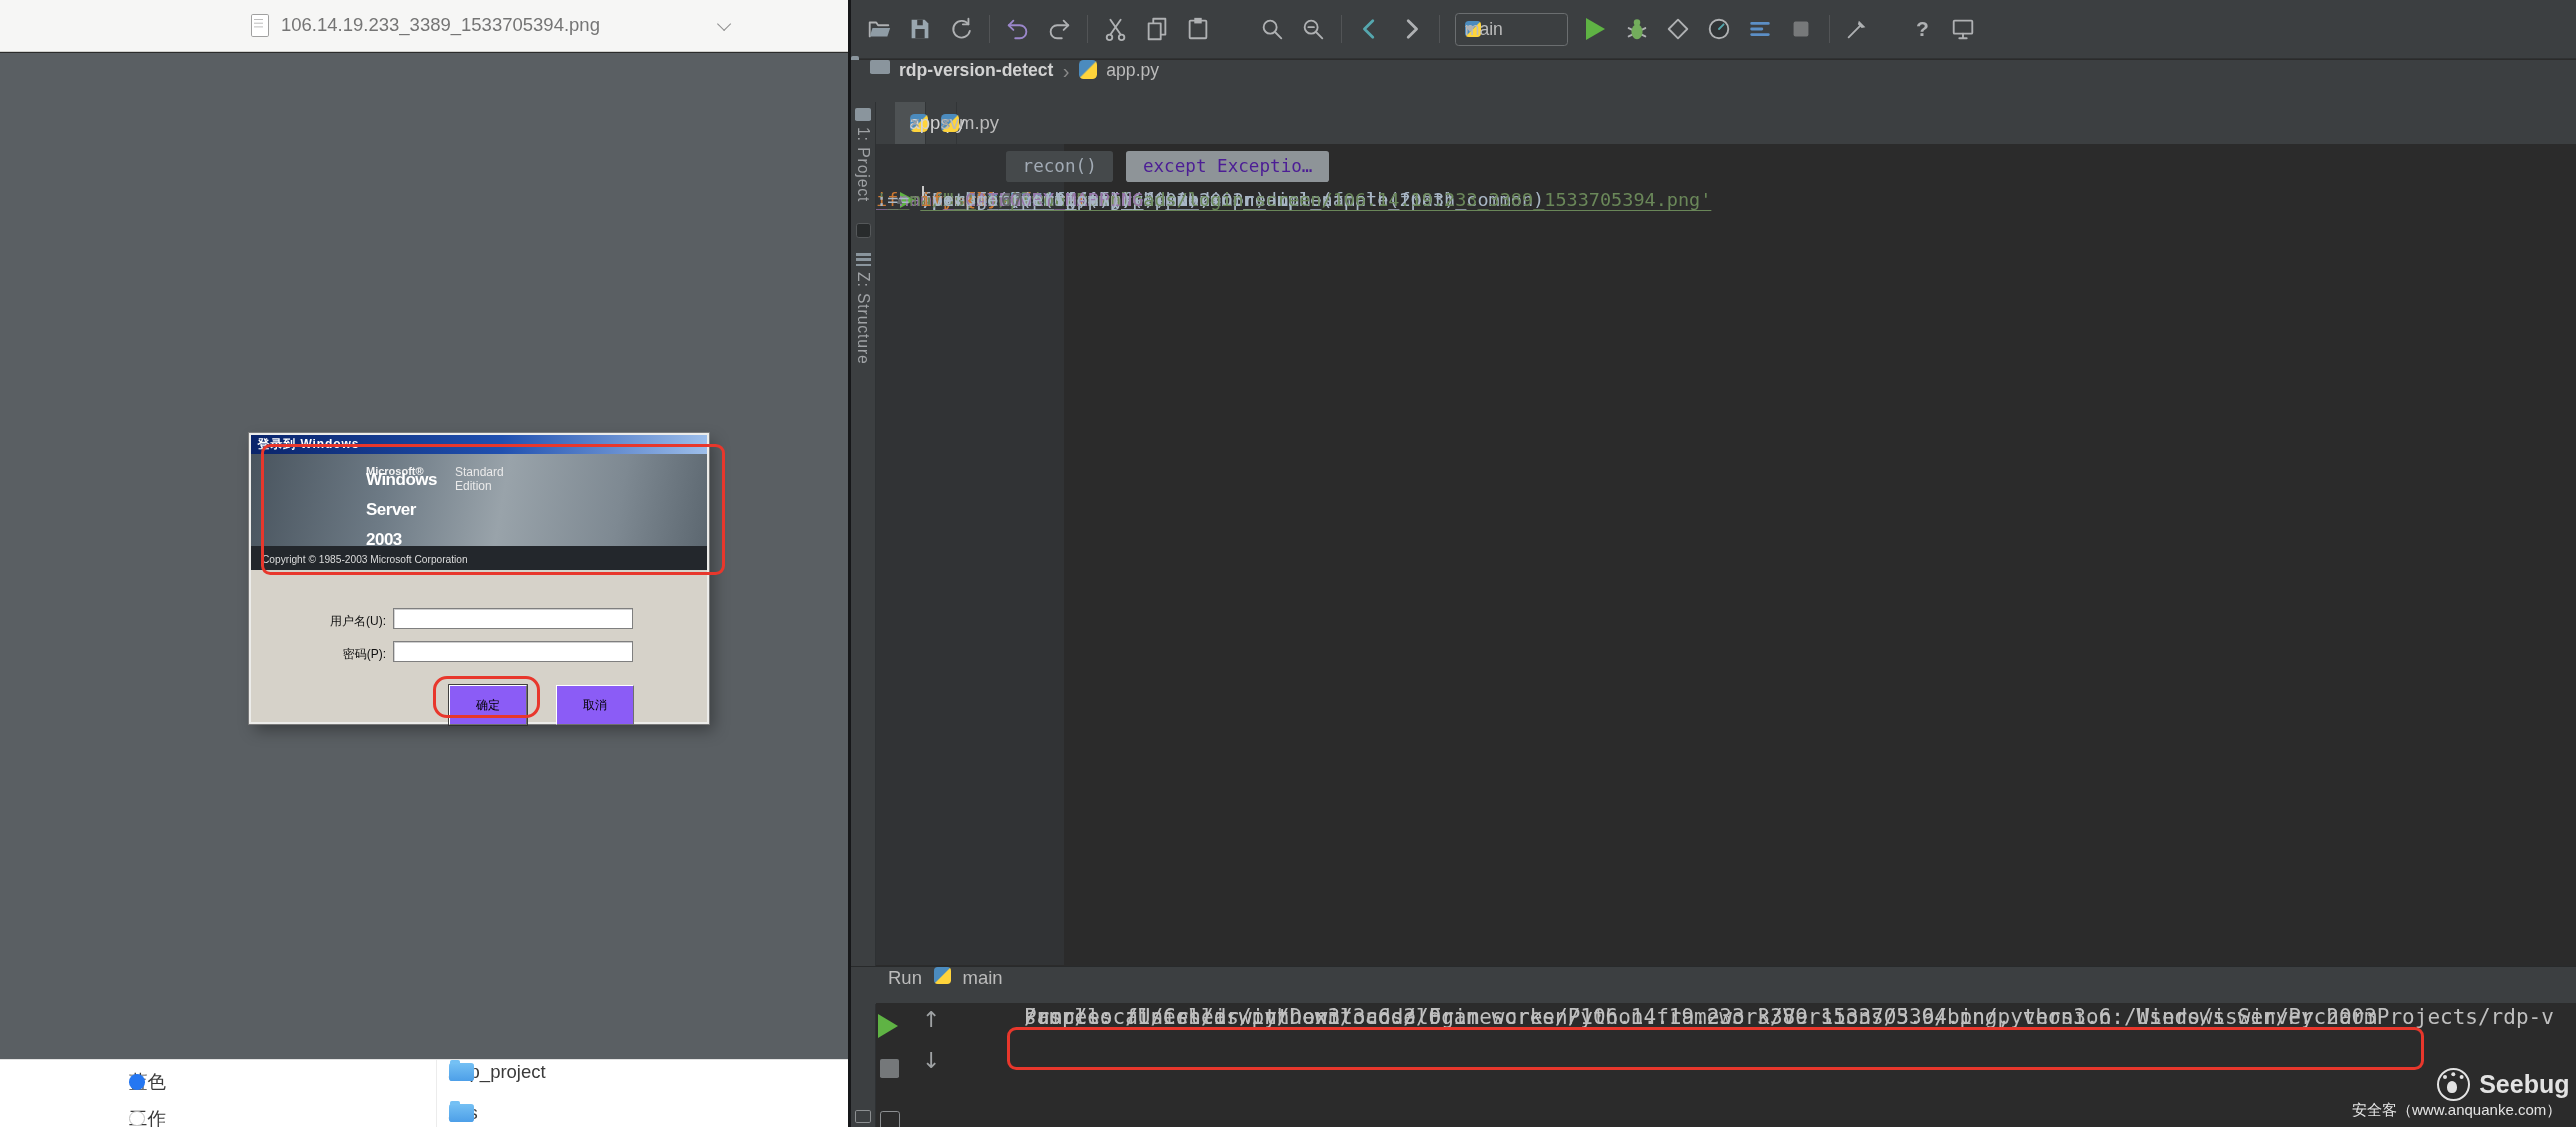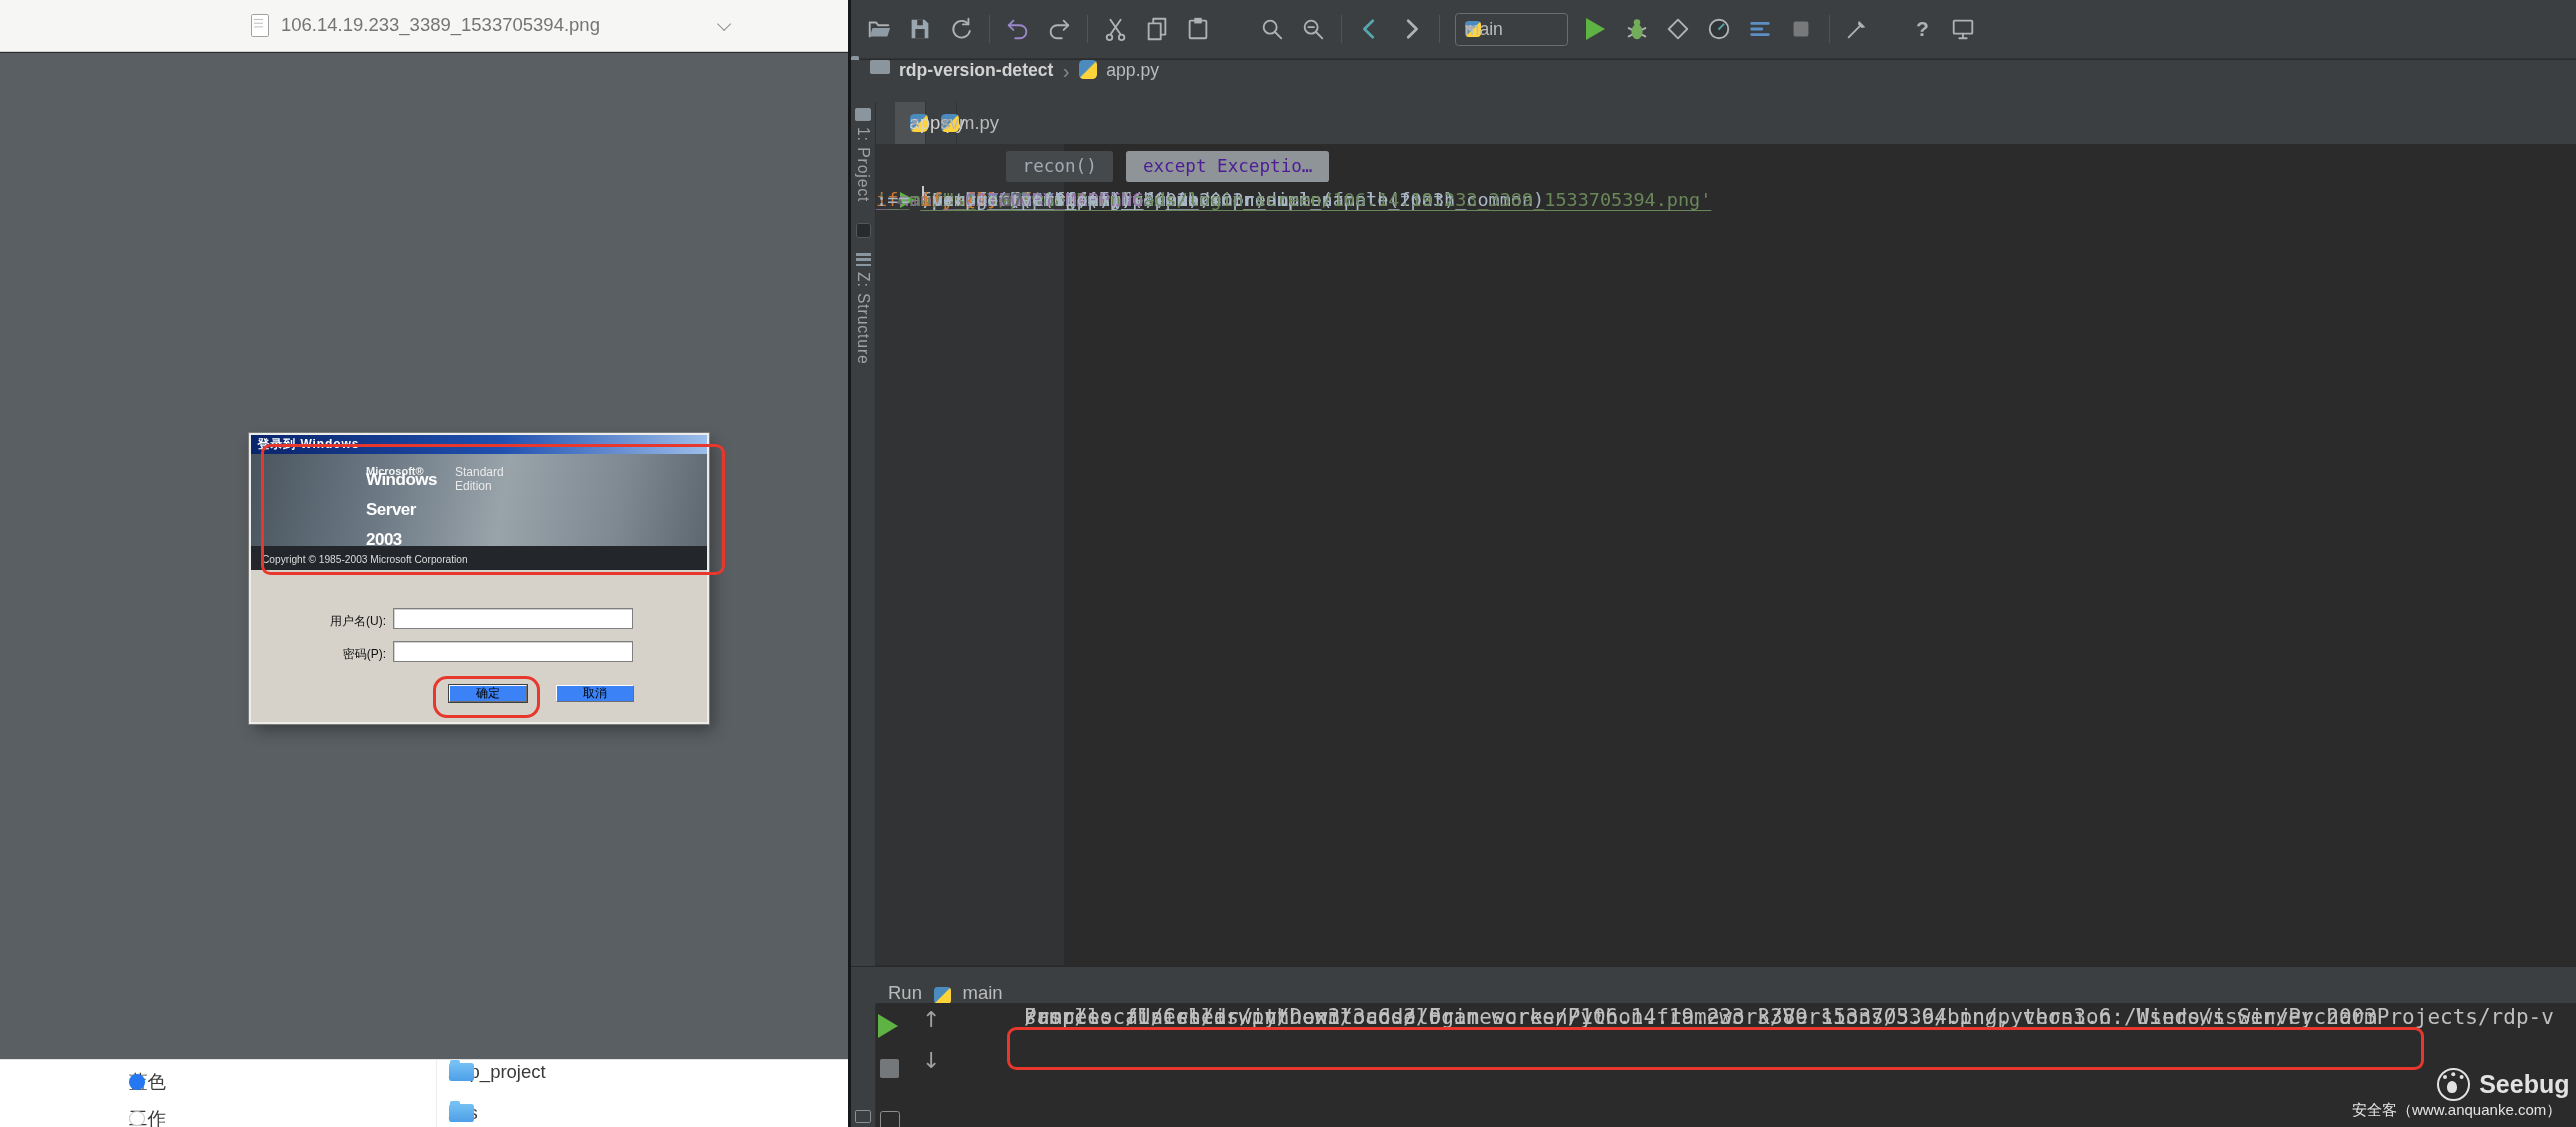--- a/index.html
+++ b/index.html
@@ -30,21 +30,21 @@
   .wd-brand{left:115px;top:11px;position:absolute}
   .wd-ms{position:static;display:block;font-size:11px;font-weight:bold;color:#F2F2F2}
   .wd-name{position:static;display:block;font-size:17px;font-weight:bold;color:#FFF;line-height:30px;letter-spacing:-0.5px}
   .wd-ed{position:static;display:block;font-size:12px;color:#EAEAEA;margin:0.9px 0 0 89px}
   .wd-copy{left:11px;bottom:4.6px;font-size:10.2px;color:#DCDCDC}
   .wd-form{left:0;right:0;top:135px;bottom:0;background:#D6D2C9}
   .wd-lab{left:24px;width:111px;text-align:right;font-size:12px;color:#101010}
   .wl1{top:43px}.wl2{top:76px}
   .wd-inp{left:142px;width:240px;height:21px;background:#FFF;border:0.9px solid #7F7F7F;box-shadow:inset 0.9px 0.9px 0 rgba(64,64,64,.25)}
   .wi1{top:38px}.wi2{top:71px}
-  .wd-btn{width:78px;height:17px;background:#3b82f6;border:1.8px solid;border-color:#FFFFFF #6F6F6F #6F6F6F #FFFFFF;
+  .wd-btn{width:78px;height:40px;background:#8b5cf6;border:1.8px solid;border-color:#FFFFFF #6F6F6F #6F6F6F #FFFFFF;
           font-size:12px;color:#000;display:flex;align-items:center;justify-content:center}
   .wb1{left:198px;top:115px;box-shadow:0 0 0 0.9px #2F2F2F}
   .wb2{left:305px;top:115px}
 
   
   #finder{left:0;top:1059px;width:850px;height:68px;background:#FFF;border-top:0.9px solid #E2E2E2}
   .finder-div{left:436px;top:0;bottom:0;width:0.9px;background:#ECECEC}
   .tagrow,.folderrow{display:flex;align-items:center;gap:10.2px;font-size:18.5px;color:#3A3A3A;white-space:nowrap}
   .t1{left:129px;top:9.2px}.t2{left:129px;top:46px}
   .tagdot{position:static;width:15.7px;height:15.7px;border-radius:50%;background:#2577F2;flex:none}
@@ -121,21 +121,21 @@
   .tk-num{color:#6897BB}
   .tk-dm{color:#9876AA}
   .tk-cn{color:#9876AA}
   .tk-fmt{color:#CC7832}
   .tk-uv{color:#A9B7C6;text-decoration:underline;text-decoration-color:#7A7A7A;text-underline-offset:3.7px}
   .run-arrow{display:inline-block;width:0;height:0;border-left:15px solid #5FB344;border-top:8.3px solid transparent;border-bottom:8.3px solid transparent;margin-top:5.5px}
   .caret{display:inline-block;width:1.8px;height:20.3px;background:#C8C8C8;vertical-align:text-bottom;margin-left:1.8px}
 
   
   #run-header{left:851px;top:966px;width:1725px;height:38px;background:#3C3F41;border-top:0.9px solid #282A2B;
-              display:flex;align-items:flex-end;padding-left:37px;gap:12px;font-size:18.5px;color:#BBBBBB}
+              display:flex;align-items:flex-start;padding-left:37px;gap:12px;font-size:18.5px;color:#BBBBBB}
   #run-header>*{position:static;flex:none}
   #console-area{left:876px;top:1003px;width:1700px;height:124px;background:#2B2B2B}
   .rt-play{left:878px;top:1014px;width:0;height:0;border-left:20.3px solid #5FB344;border-top:12px solid transparent;border-bottom:12px solid transparent}
   .rt-stop{left:880px;top:1059px;width:18.5px;height:18.5px;background:#75787A;border-radius:1.8px}
   .rt-up,.rt-down{left:922px;font-size:22px;color:#9FA2A4;font-family:"DejaVu Sans",sans-serif}
   .rt-up{top:1007px}.rt-up::before{content:"↑"}
   .rt-down{top:1048px}.rt-down::before{content:"↓"}
   .rt-grid{left:880px;top:1111px;width:20.3px;height:20.3px;border:1.8px solid #8C8F91;border-radius:2.8px}
   #console-text{left:1024px;top:1003px;white-space:nowrap}
   .console-line{position:static;display:block;font:21px/29px "DejaVu Sans Mono",monospace;color:#BFBFBF;white-space:pre}

